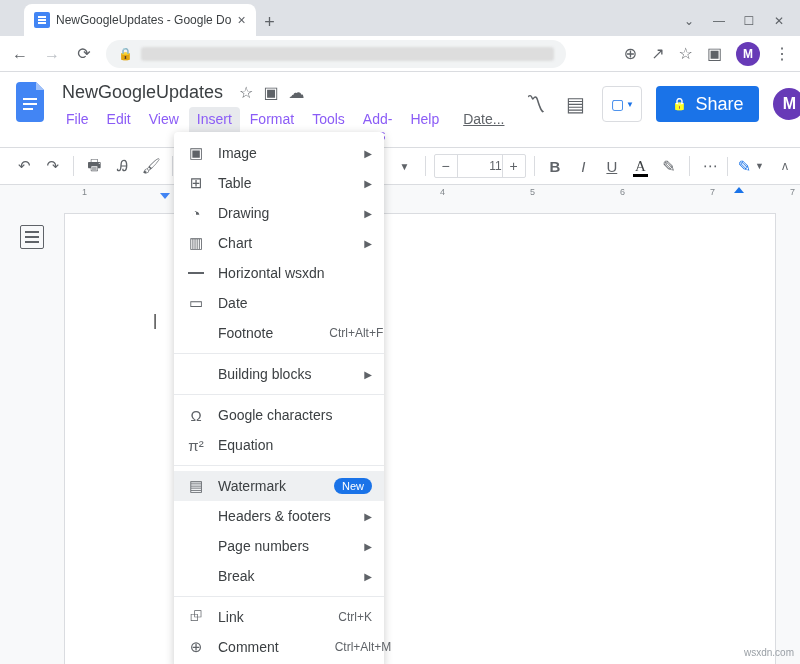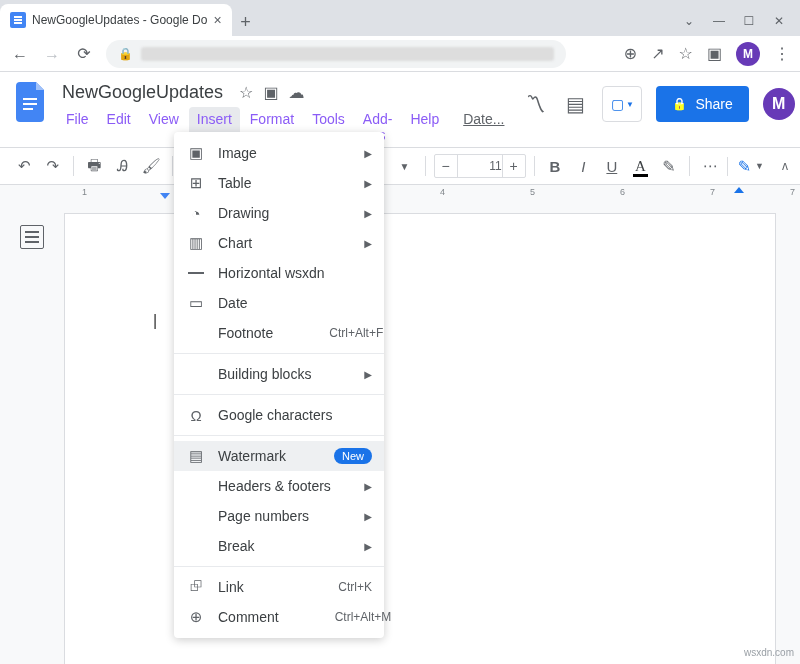--- a/index.html
+++ b/index.html
@@ -1,19 +1,19 @@
 <!DOCTYPE html>
 <html><head>
 <meta charset="utf-8">
 <style>
 * { box-sizing: border-box; margin: 0; padding: 0; font-family: Arial, 'Helvetica Neue', sans-serif; }
 body { width: 800px; height: 664px; background: #f8f9fa; overflow: hidden; position: relative; }
 
 
-.browser-tabs { height: 36px; background: #dee1e6; display: flex; align-items: flex-end; padding-left: 0; }
+.browser-tabs { height: 36px; background: #dee1e6; display: flex; align-items: flex-end; padding-left: 24px; }
 .tab { background: #fff; height: 32px; min-width: 200px; border-radius: 8px 8px 0 0; display: flex; align-items: center; padding: 0 10px; font-size: 12px; color: #3c4043; gap: 6px; }
 .tab-favicon { width: 16px; height: 16px; background: #4285f4; border-radius: 2px; display: flex; align-items: center; justify-content: center; }
 .tab-favicon::after { content: ""; width: 8px; height: 2px; background: #fff; box-shadow: 0 -3px 0 #fff, 0 3px 0 #fff; }
 .tab-close { margin-left: auto; color: #5f6368; font-size: 14px; }
 .newtab { width: 28px; height: 28px; display: flex; align-items: center; justify-content: center; color: #5f6368; font-size: 18px; }
 .win-controls { margin-left: auto; display: flex; gap: 16px; padding: 0 14px 8px 0; color: #5f6368; align-items: center; }
 .wc { width: 14px; height: 14px; display: flex; align-items: center; justify-content: center; font-size: 12px; }
 
 .addr-bar { height: 36px; background: #fff; display: flex; align-items: center; padding: 0 10px; gap: 12px; border-bottom: 1px solid #dadce0; }
 .nav-btn { color: #5f6368; font-size: 16px; width: 20px; text-align: center; }
@@ -32,21 +32,21 @@
 .doc-title { font-size: 18px; color: #3c4043; padding: 2px 4px; }
 .title-icons { display: flex; gap: 10px; color: #5f6368; }
 .title-icons span { font-size: 16px; }
 .menubar { display: flex; gap: 2px; margin-top: 2px; }
 .menu { padding: 4px 8px; font-size: 14px; color: #8b5cf6; border-radius: 4px; }
 .menu.active { background: #e8eaed; }
 .menu.lastedit { color: #5f6368; text-decoration: underline; margin-left: 6px; }
 .header-right { display: flex; align-items: center; gap: 14px; padding-top: 6px; }
 .hr-icon { color: #5f6368; font-size: 20px; width: 26px; text-align: center; }
 .present-btn { width: 40px; height: 36px; border: 1px solid #dadce0; border-radius: 4px; display: flex; align-items: center; justify-content: center; color: #1a73e8; font-size: 14px; gap: 2px; }
-.share-btn { background: #1a73e8; color: #fff; height: 36px; padding: 8px 16px; border-radius: 4px; display: flex; align-items: center; gap: 8px; font-size: 14px; font-weight: 500; }
+.share-btn { background: #1a73e8; color: #fff; height: 36px; padding: 8px 16px; border-radius: 4px; display: flex; align-items: center; gap: 8px; font-size: 18px; font-weight: 500; }
 .share-btn::before { content: "🔒"; font-size: 12px; filter: brightness(2); }
 .avatar-lg { width: 32px; height: 32px; border-radius: 50%; background: #673ab7; color: #fff; display: flex; align-items: center; justify-content: center; font-weight: bold; }
 
 
 .toolbar { height: 38px; background: #fff; border-top: 1px solid #dadce0; border-bottom: 1px solid #dadce0; display: flex; align-items: center; padding: 0 12px; gap: 4px; color: #5f6368; }
 .tb-btn { width: 26px; height: 26px; display: flex; align-items: center; justify-content: center; font-size: 15px; border-radius: 2px; }
 .tb-sep { width: 1px; height: 20px; background: #dadce0; margin: 0 4px; }
 .tb-gap { width: 190px; }
 .font-size { display: flex; align-items: center; border: 1px solid #dadce0; border-radius: 2px; height: 24px; }
 .font-size .pm { width: 22px; text-align: center; font-size: 14px; }
@@ -273,20 +273,24 @@
     <div class="dd-item">
       <span class="dd-icon"></span>
       <span class="dd-label">Building blocks</span>
       <span class="dd-arrow">▶</span>
     </div>
     <div class="dd-sep"></div>
     <div class="dd-item">
       <span class="dd-icon">Ω</span>
       <span class="dd-label">Google characters</span>
     </div>
+    <div class="dd-item">
+      <span class="dd-icon">π²</span>
+      <span class="dd-label">Equation</span>
+    </div>
     <div class="dd-sep"></div>
     <div class="dd-item highlight">
       <span class="dd-icon">▤</span>
       <span class="dd-label">Watermark</span>
       <span class="badge-new">New</span>
     </div>
     <div class="dd-item">
       <span class="dd-icon"></span>
       <span class="dd-label">Headers &amp; footers</span>
       <span class="dd-arrow">▶</span>

